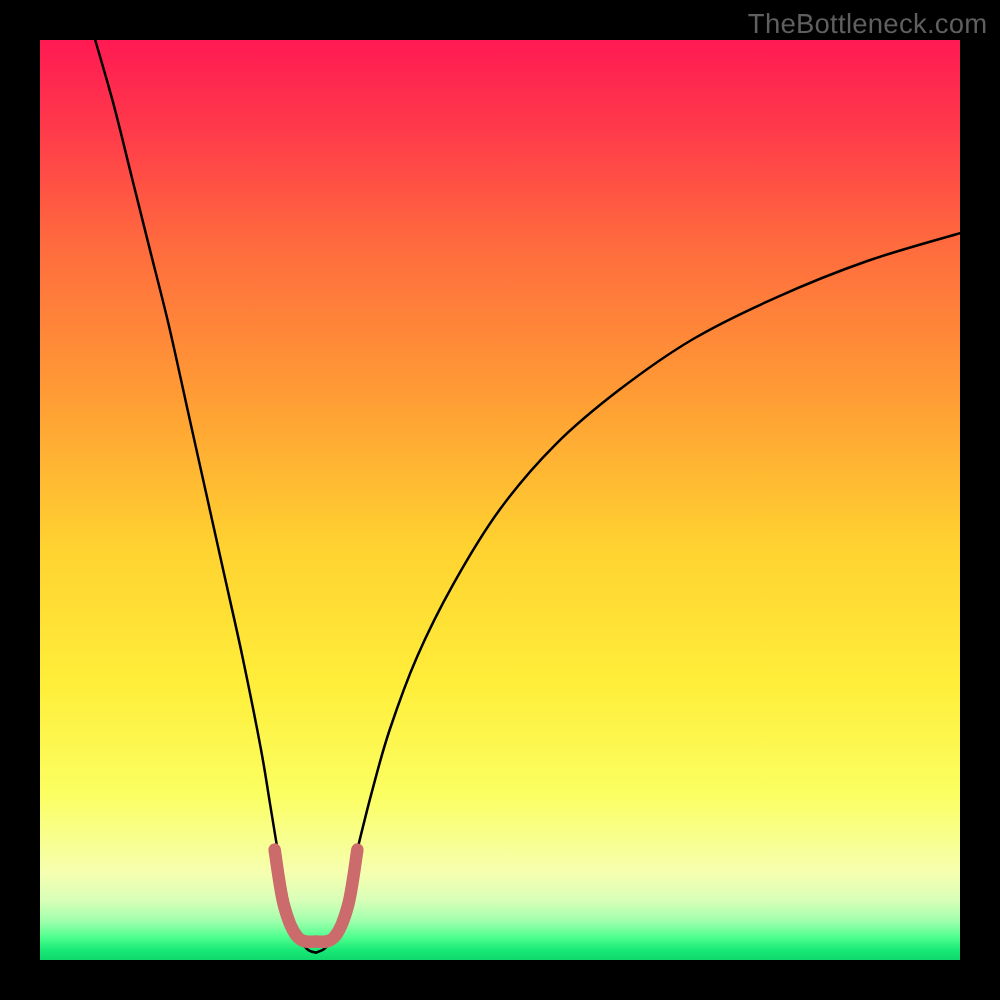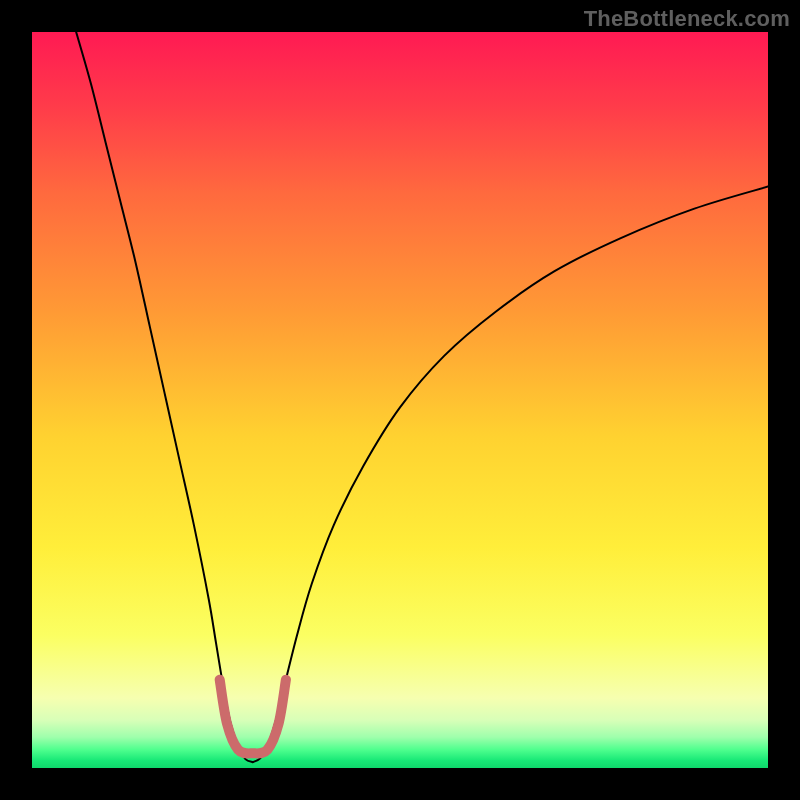--- a/index.html
+++ b/index.html
@@ -31,21 +31,21 @@
     position: absolute;
     inset: 0;
   }
   .watermark {
     position: absolute;
     top: 6px;
     right: 10px;
     color: #5f5f5f;
     font-size: 22px;
     letter-spacing: 0.2px;
-    font-weight: 700;
+    font-weight: 400;
     z-index: 5;
   }
   svg.curves {
     position: absolute;
     inset: 0;
     z-index: 3;
   }
 </style>
 </head>
 <body>

